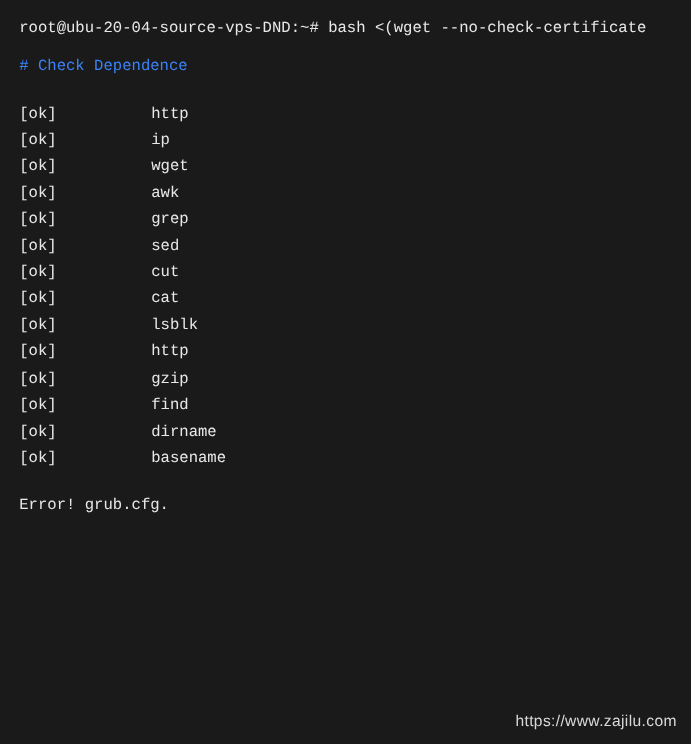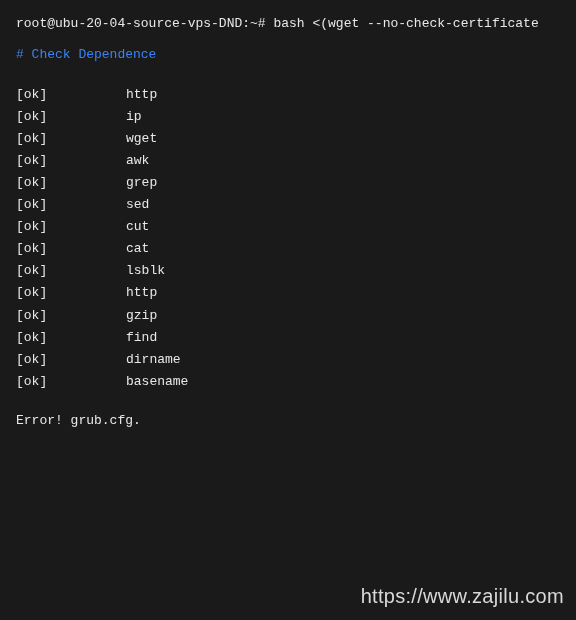--- a/index.html
+++ b/index.html
@@ -55,21 +55,21 @@
     }
     .error-line {
       color: #e8e8e8;
     }
     .watermark {
       position: absolute;
       right: 12px;
       bottom: 8px;
       color: #d8d8d8;
       font-family: Arial, sans-serif;
-      font-size: 20px;
+      font-size: 13px;
       letter-spacing: 0.3px;
     }
   </style>
 </head>
 <body>
 
 <div class="prompt-line">
   <span class="prompt-command">root@ubu-20-04-source-vps-DND:~# bash &lt;(wget --no-check-certificate</span>
 </div>
 

